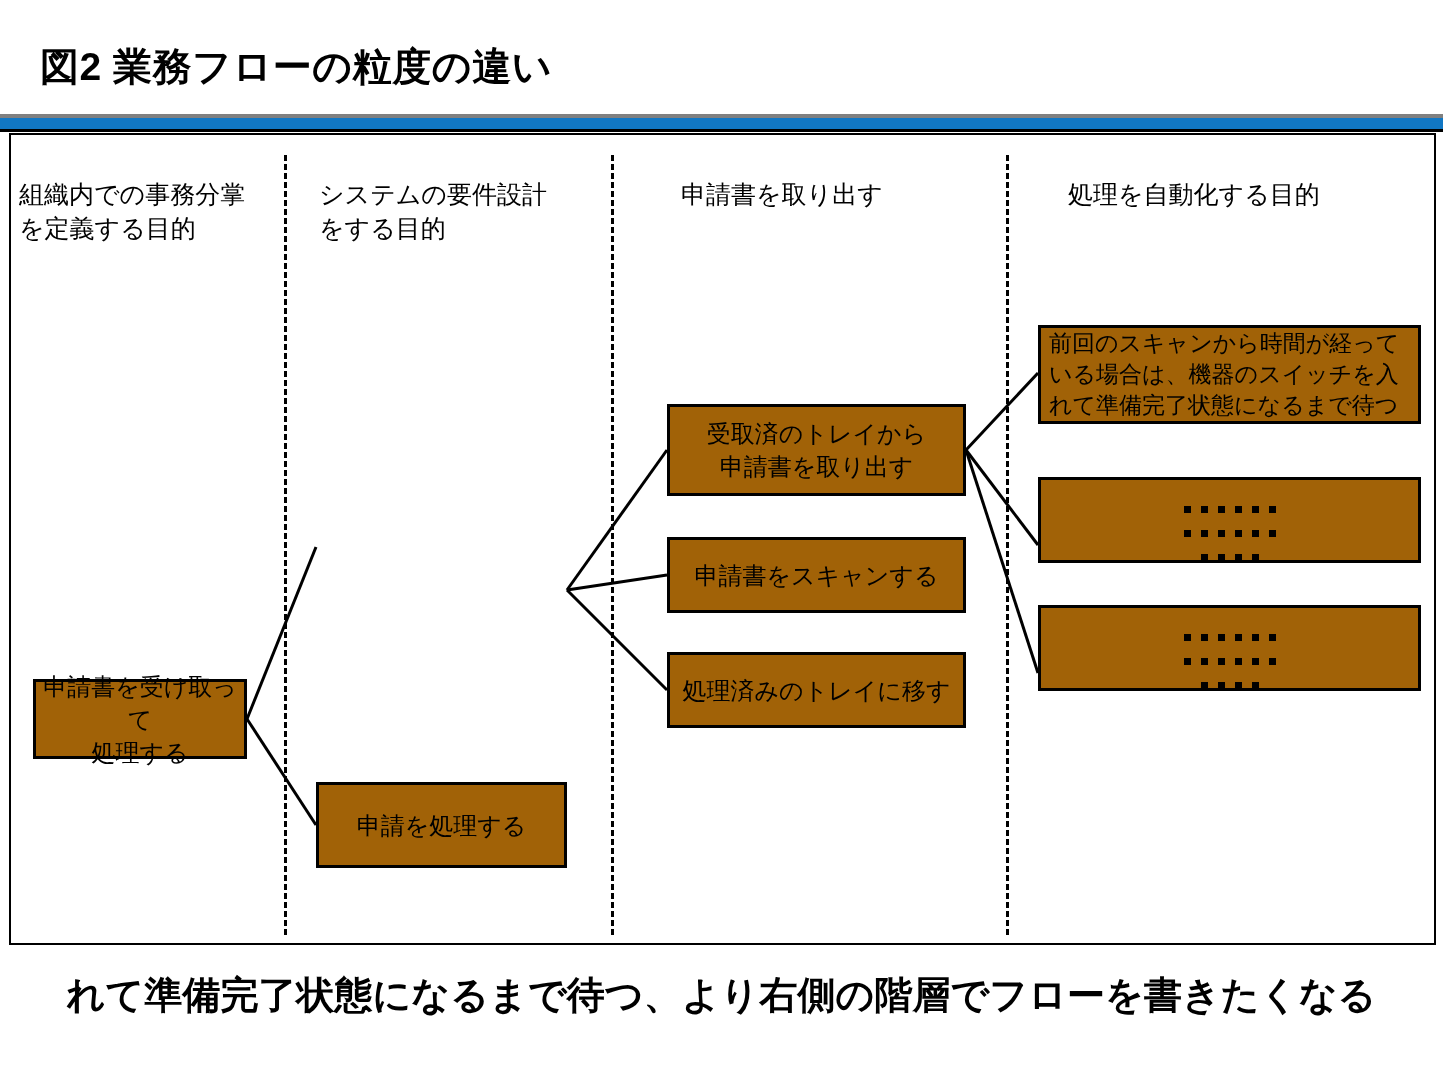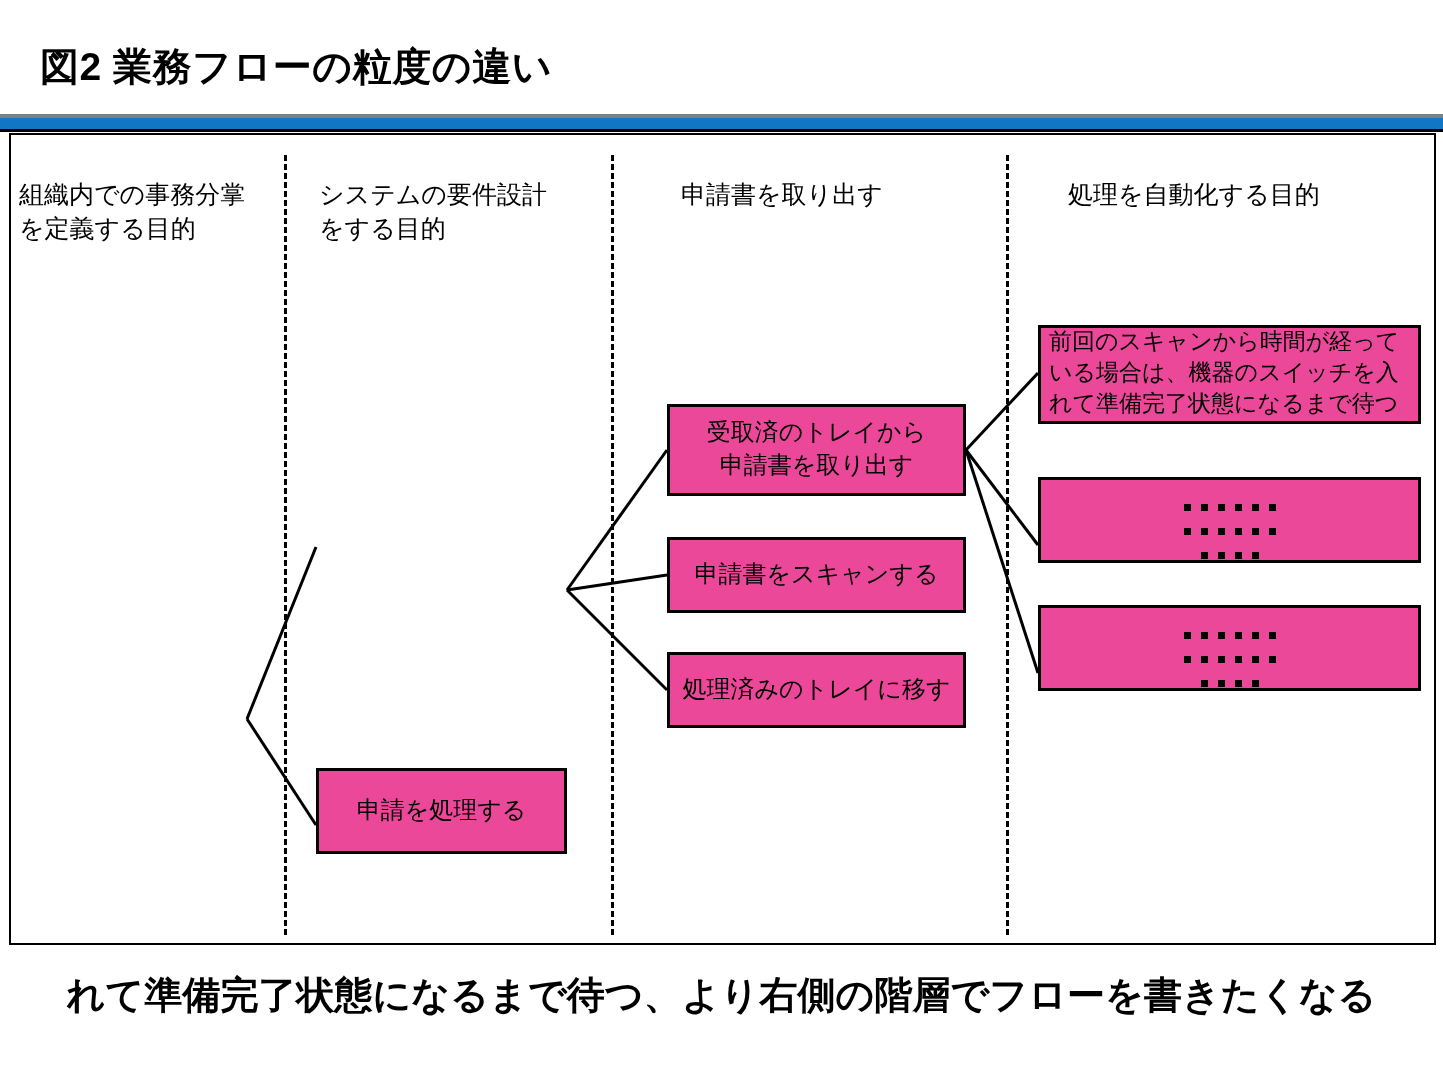--- a/index.html
+++ b/index.html
@@ -67,32 +67,31 @@
   .col-header {
     position: absolute;
     font-size: 25px;
     line-height: 34px;
     white-space: pre-line;
   }
 
   
   .node {
     position: absolute;
-    background: #ec4899;
+    background: #a16207;
     border: 3px solid #000000;
     display: flex;
     align-items: center;
     justify-content: center;
     text-align: center;
     font-size: 24px;
     line-height: 33px;
     white-space: pre-line;
     padding: 2px 6px;
     z-index: 3;
-    font-family: Liberation Mono, monospace;
   }
   .node.detail {
     font-size: 23px;
     line-height: 31px;
     justify-content: flex-start;
     text-align: left;
     padding: 4px 8px;
   }
   .node.dots {
     font-size: 24px;
@@ -165,22 +164,24 @@
   <div class="divider" style="left:600px;"></div>
   <div class="divider" style="left:995px;"></div>
 
   <div class="col-header" style="left:8px; top:42px; width:265px;">組織内での事務分掌
 を定義する目的</div>
   <div class="col-header" style="left:308px; top:42px; width:290px;">システムの要件設計
 をする目的</div>
   <div class="col-header" style="left:670px; top:42px; width:320px;">申請書を取り出す</div>
   <div class="col-header" style="left:1057px; top:42px; width:360px;">処理を自動化する目的</div>
 
-
-  <div class="node" style="left:305px; top:633px; width:251px; height:86px;">申請を処理する</div>
+  <div class="node" style="left:22px; top:544px; width:214px; height:80px;">申請書を受け取って
+処理する</div>
+
+  <div class="node" style="left:305px; top:647px; width:251px; height:86px;">申請を処理する</div>
 
   <div class="node" style="left:656px; top:269px; width:299px; height:92px;">受取済のトレイから
 申請書を取り出す</div>
   <div class="node" style="left:656px; top:402px; width:299px; height:76px;">申請書をスキャンする</div>
   <div class="node" style="left:656px; top:517px; width:299px; height:76px;">処理済みのトレイに移す</div>
 
   <div class="node detail" style="left:1027px; top:190px; width:383px; height:99px;">前回のスキャンから時間が経って
 いる場合は、機器のスイッチを入
 れて準備完了状態になるまで待つ</div>
 

